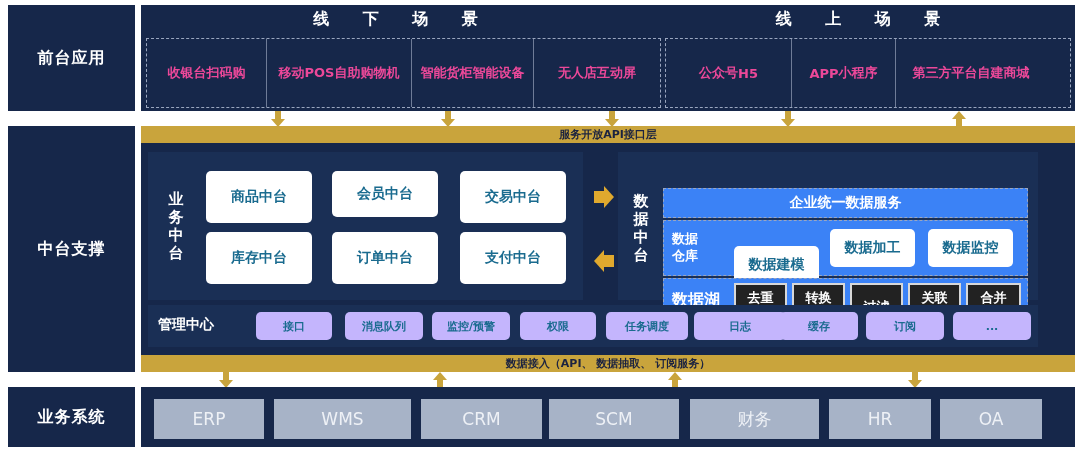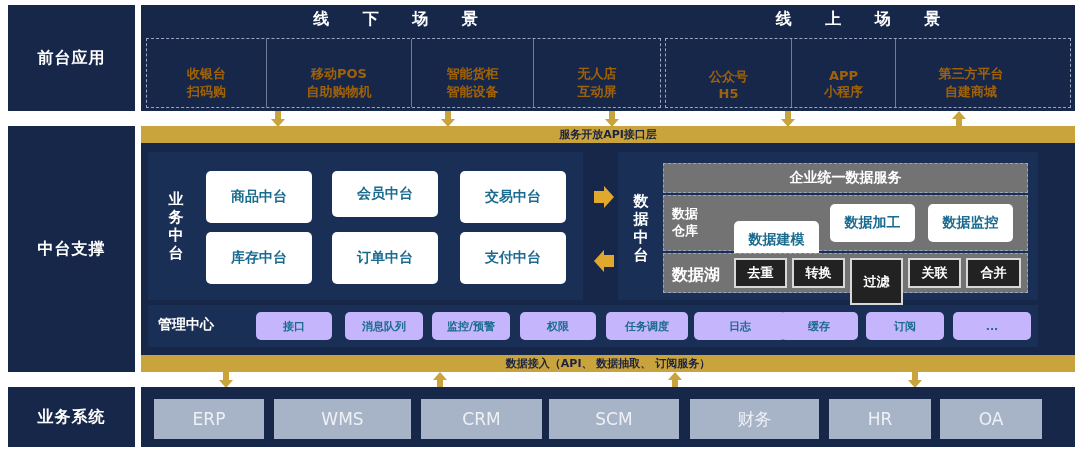--- a/index.html
+++ b/index.html
@@ -9,25 +9,25 @@
   .navy { background: #16274a; }
   .lbl { display:flex; align-items:center; justify-content:center; font-weight:bold; font-size:16px; color:#fff; letter-spacing:1px; }
   .gold-bar { background:#c9a43c; color:#1b2340; font-weight:bold; font-size:11px; display:flex; align-items:center; justify-content:center; }
   .arrow-down, .arrow-up { position:absolute; width:14px; height:16px; }
   .arrow-down::before { content:""; position:absolute; left:4px; top:0; width:6px; height:8px; background:#c9a43c; }
   .arrow-down::after { content:""; position:absolute; left:0; top:8px; border-left:7px solid transparent; border-right:7px solid transparent; border-top:8px solid #c9a43c; }
   .arrow-up::before { content:""; position:absolute; left:4px; top:8px; width:6px; height:8px; background:#c9a43c; }
   .arrow-up::after { content:""; position:absolute; left:0; top:0; border-left:7px solid transparent; border-right:7px solid transparent; border-bottom:8px solid #c9a43c; }
   .dash-box { border:1px dashed #9aa6bf; }
   .scene-title { font-weight:bold; font-size:16px; letter-spacing:14px; text-align:center; color:#fff; }
-  .col { position:absolute; display:flex; flex-direction:column; align-items:center; justify-content:flex-end; font-size:13px; font-weight:bold; color:#a16207; padding:6px 0; }
+  .col { position:absolute; display:flex; flex-direction:row; align-items:center; justify-content:center; font-size:13px; font-weight:bold; color:#ec4899; padding:6px 0; }
   .col.sep { border-right:1px solid #6f7c98; }
   .wbox { position:absolute; background:#fff; border-radius:5px; color:#1a6b8f; font-weight:bold; font-size:14px; display:flex; align-items:center; justify-content:center; }
   .vtext { position:absolute; font-weight:bold; font-size:15px; color:#fff; line-height:18px; text-align:center; width:20px; }
-  .dark-box { position:absolute; background:#737373; border:1px dashed #9aa6bf; }
+  .dark-box { position:absolute; background:#3b82f6; border:1px dashed #9aa6bf;margin-top:25px; }
   .lake-cell { position:absolute; border:2px solid #d8d8d8; color:#fff; font-weight:bold; font-size:13px; display:flex; align-items:center; justify-content:center; background:#222; }
   .mgmt-btn { position:absolute; background:#c4b5fd; border-radius:5px; color:#1a6b8f; font-weight:bold; font-size:11px; display:flex; align-items:center; justify-content:center; top:312px; height:28px; }
   .sys-box { position:absolute; top:399px; height:40px; background:#a7b3c7; color:#eef1f6; font-size:17px; display:flex; align-items:center; justify-content:center; }
   .side-arrow-r, .side-arrow-l { position:absolute; width:20px; height:22px; }
   .side-arrow-r::before { content:""; position:absolute; left:0; top:5px; width:10px; height:12px; background:#e0a92e; }
   .side-arrow-r::after { content:""; position:absolute; left:10px; top:0; border-top:11px solid transparent; border-bottom:11px solid transparent; border-left:10px solid #e0a92e; }
   .side-arrow-l::before { content:""; position:absolute; left:10px; top:5px; width:10px; height:12px; background:#e0a92e; }
   .side-arrow-l::after { content:""; position:absolute; left:0; top:0; border-top:11px solid transparent; border-bottom:11px solid transparent; border-right:10px solid #e0a92e; }
 </style>
 </head>

